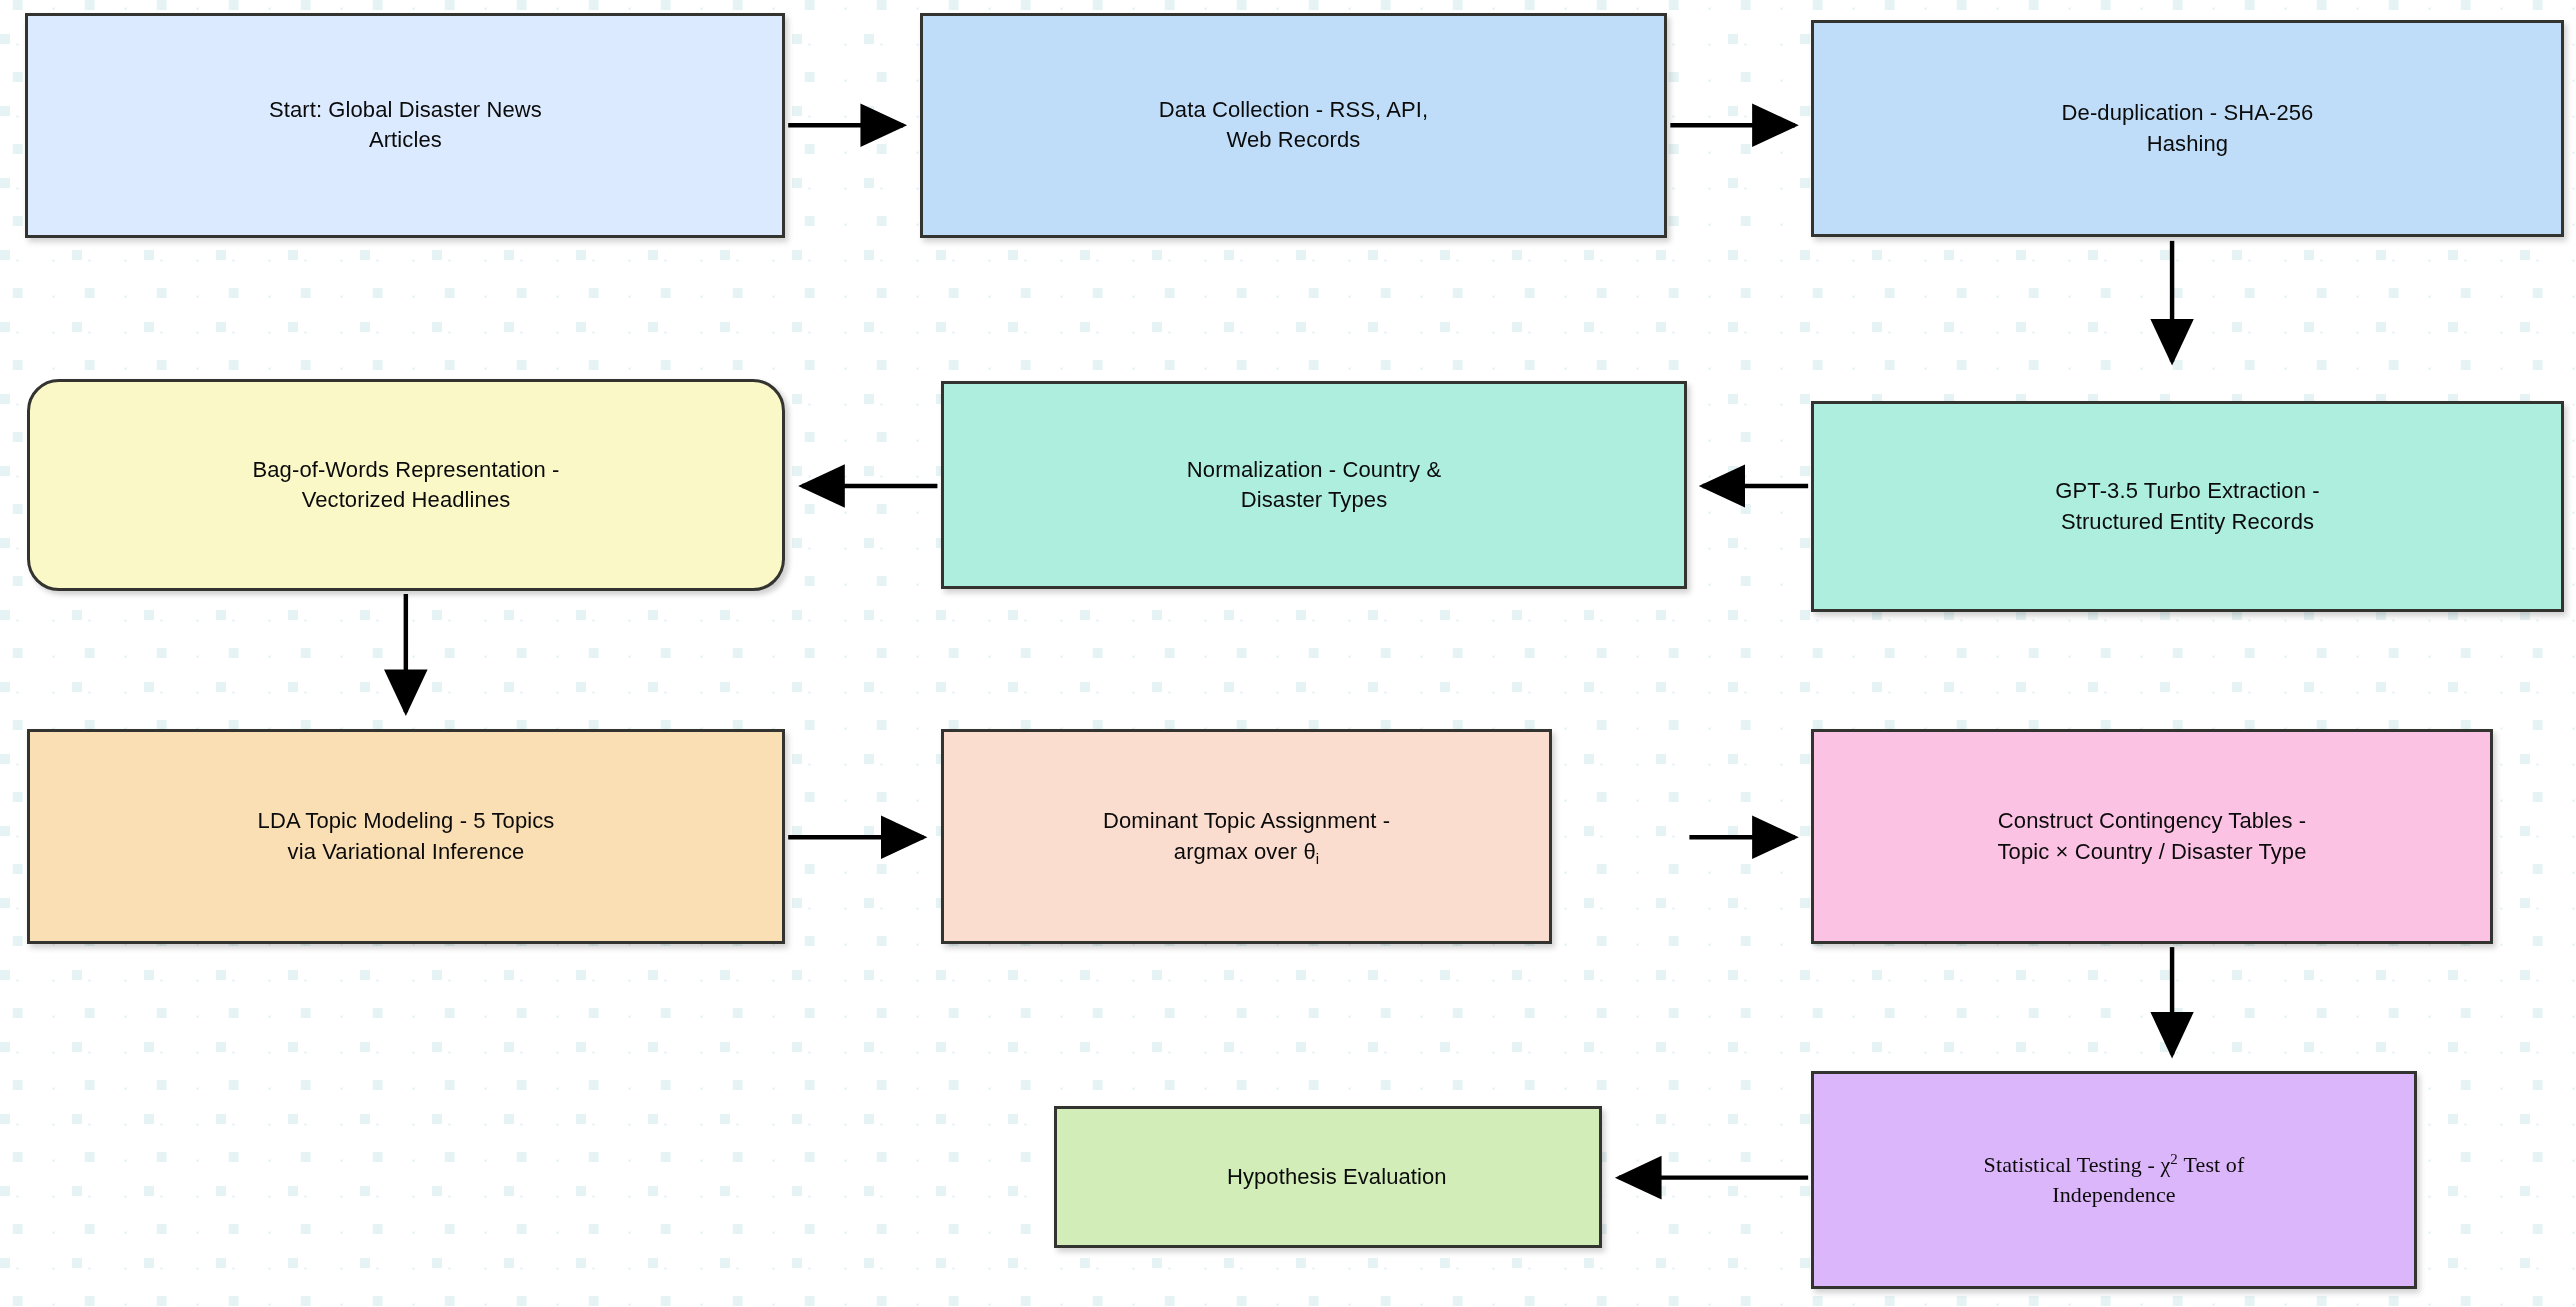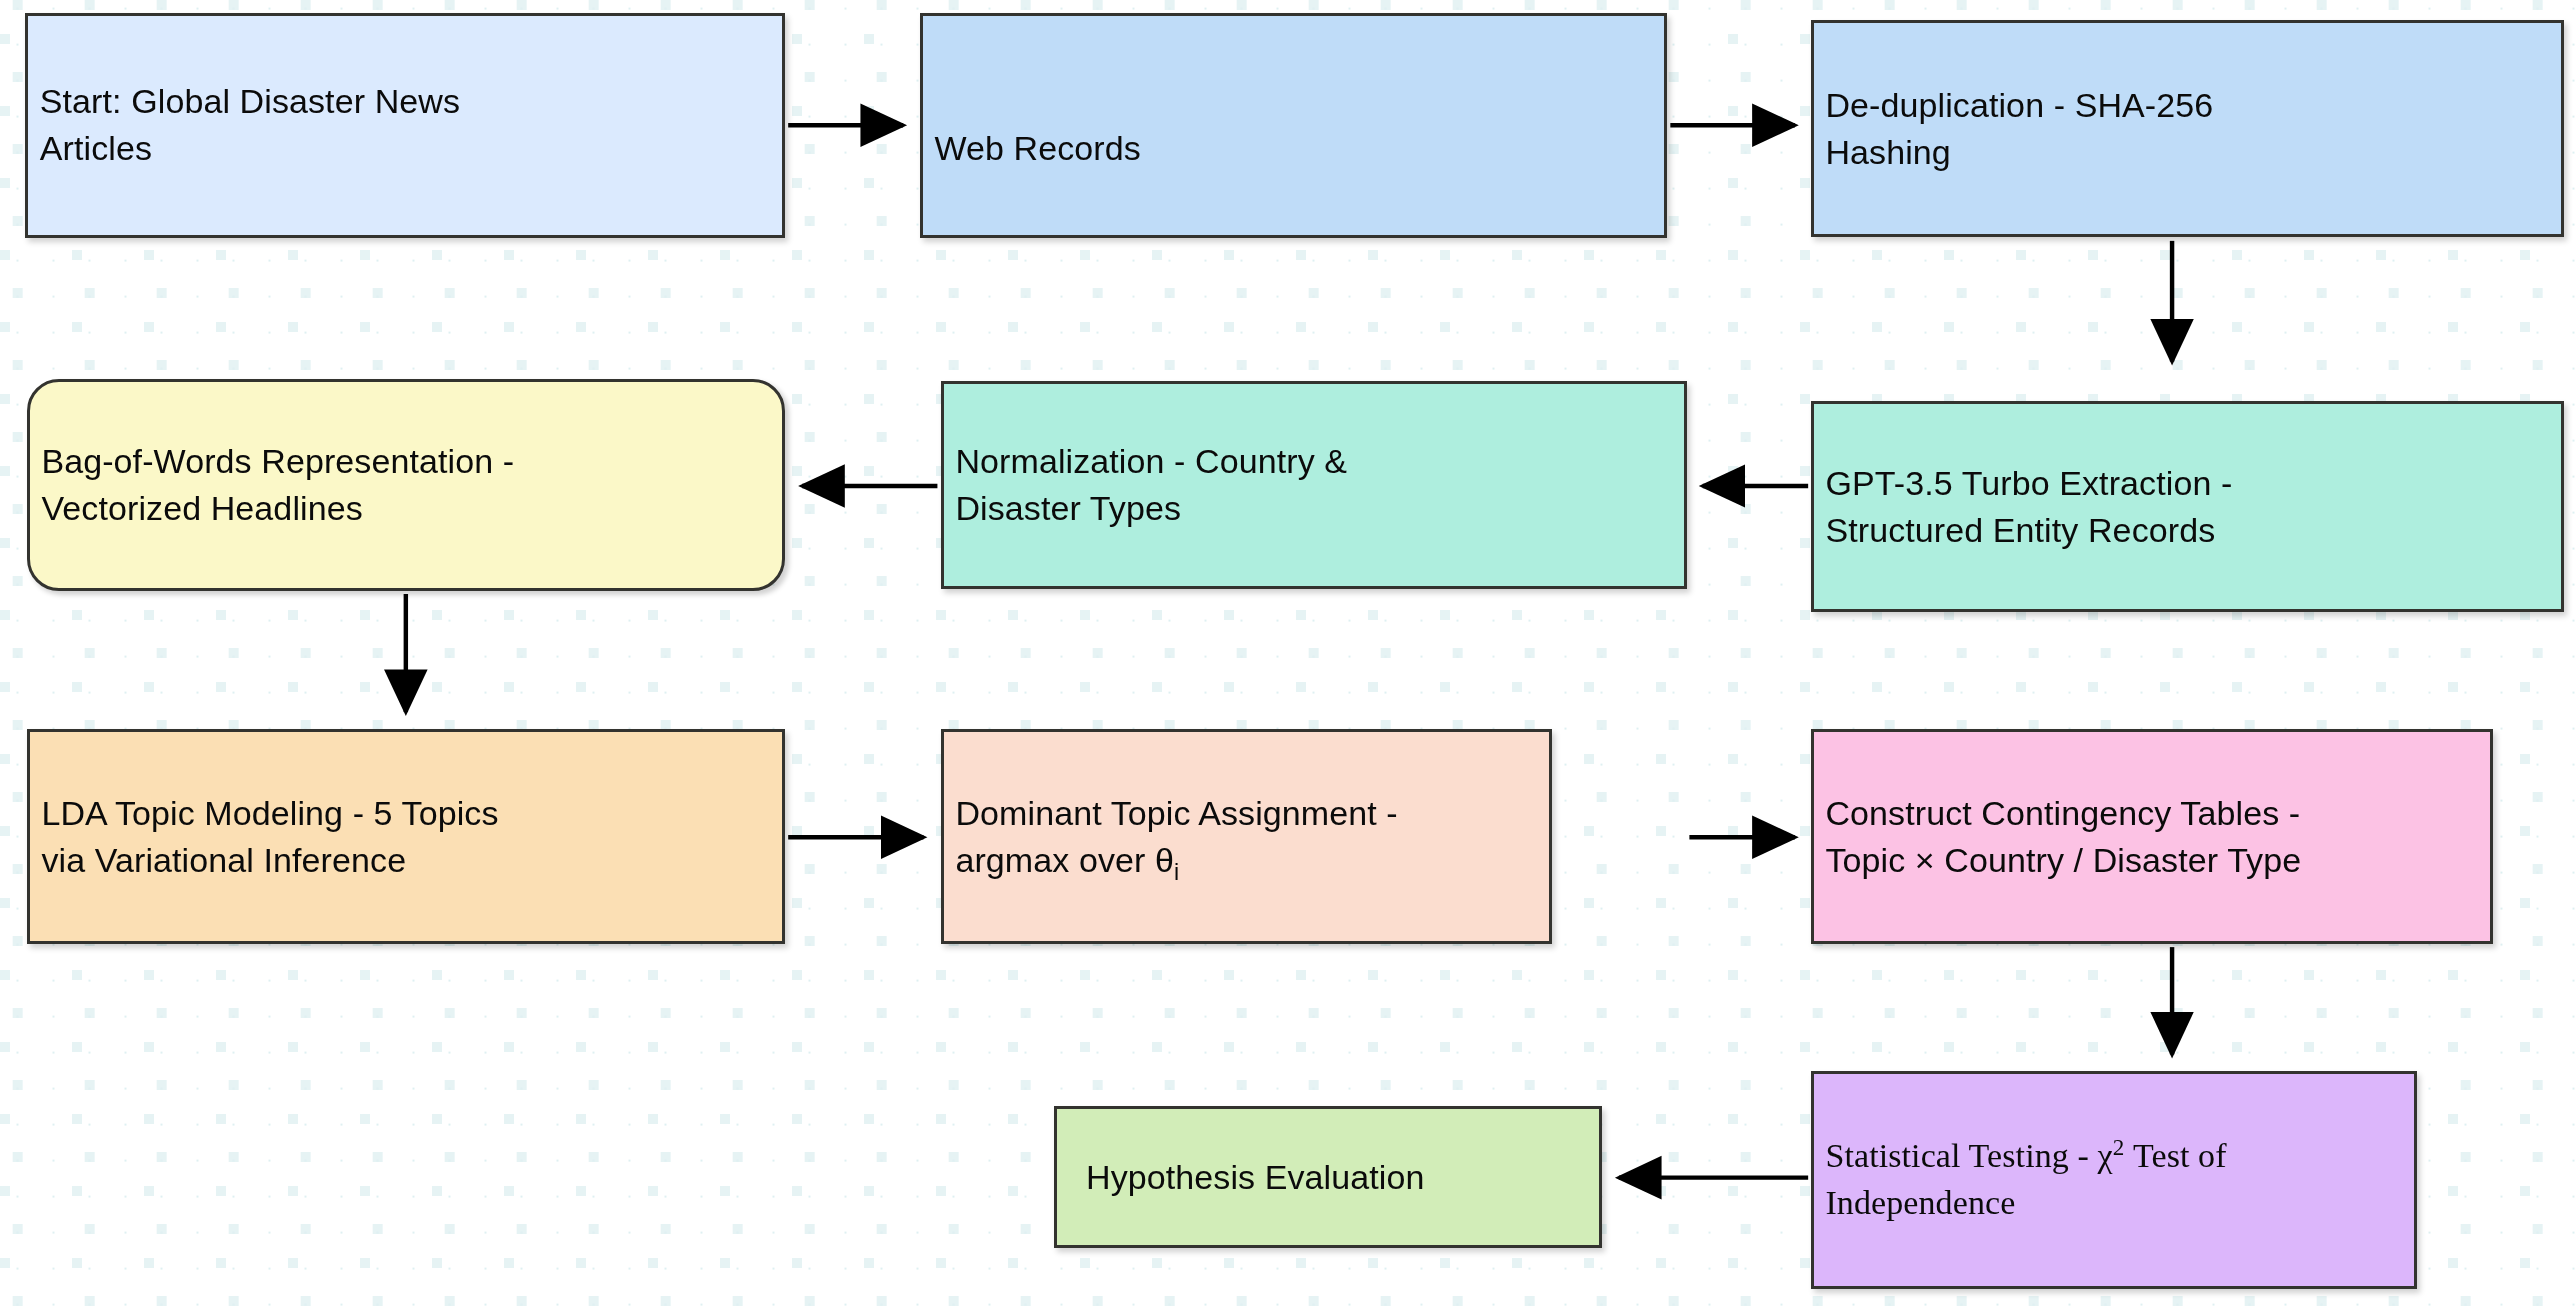--- a/index.html
+++ b/index.html
@@ -39,22 +39,23 @@
     -webkit-mask-composite: source-over;
     opacity: .85;
   }
   .node {
     position: absolute;
     box-sizing: border-box;
     border: 3.2px solid #33332f;
     display: flex;
     align-items: center;
     justify-content: center;
+    text-align: center;
     color: #0b0b0b;
-    font-size: 34px;
+    font-size: 22px;
     line-height: 1.38;
     letter-spacing: 0.1px;
     box-shadow: 3.2px 3.8px 5.7px rgba(0,0,0,0.18);
     padding: 0 11.4px;
   }
   .node .label { display: block; width: 100%; }
   .sub { font-size: 0.68em; vertical-align: sub; line-height: 0; }
   .sup { font-size: 0.68em; vertical-align: super; line-height: 0; }
   svg.edges {
     position: absolute;
@@ -103,21 +104,21 @@
 
   <div class="node" id="n-start" style="left: 25.4px; top: 12.7px; width: 760px; height: 225px; background: rgb(219, 234, 254); border-color: rgb(51, 51, 47);">
     <span class="label">
       <span>Start: Global Disaster News</span><br>
       <span>Articles</span>
     </span>
   </div>
 
   <div class="node" id="n-collection" style="left: 920px; top: 12.7px; width: 747px; height: 225px; background: rgb(191, 220, 248); border-color: rgb(51, 51, 47);">
     <span class="label">
-      <br>
+      <span>Data Collection - RSS, API,</span><br>
       <span>Web Records</span>
     </span>
   </div>
 
   <div class="node" id="n-dedup" style="left: 1811px; top: 20.3px; width: 753px; height: 217px; background: rgb(191, 220, 248); border-color: rgb(51, 51, 47);">
     <span class="label">
       <span>De-duplication - SHA-256</span><br>
       <span>Hashing</span>
     </span>
   </div>

